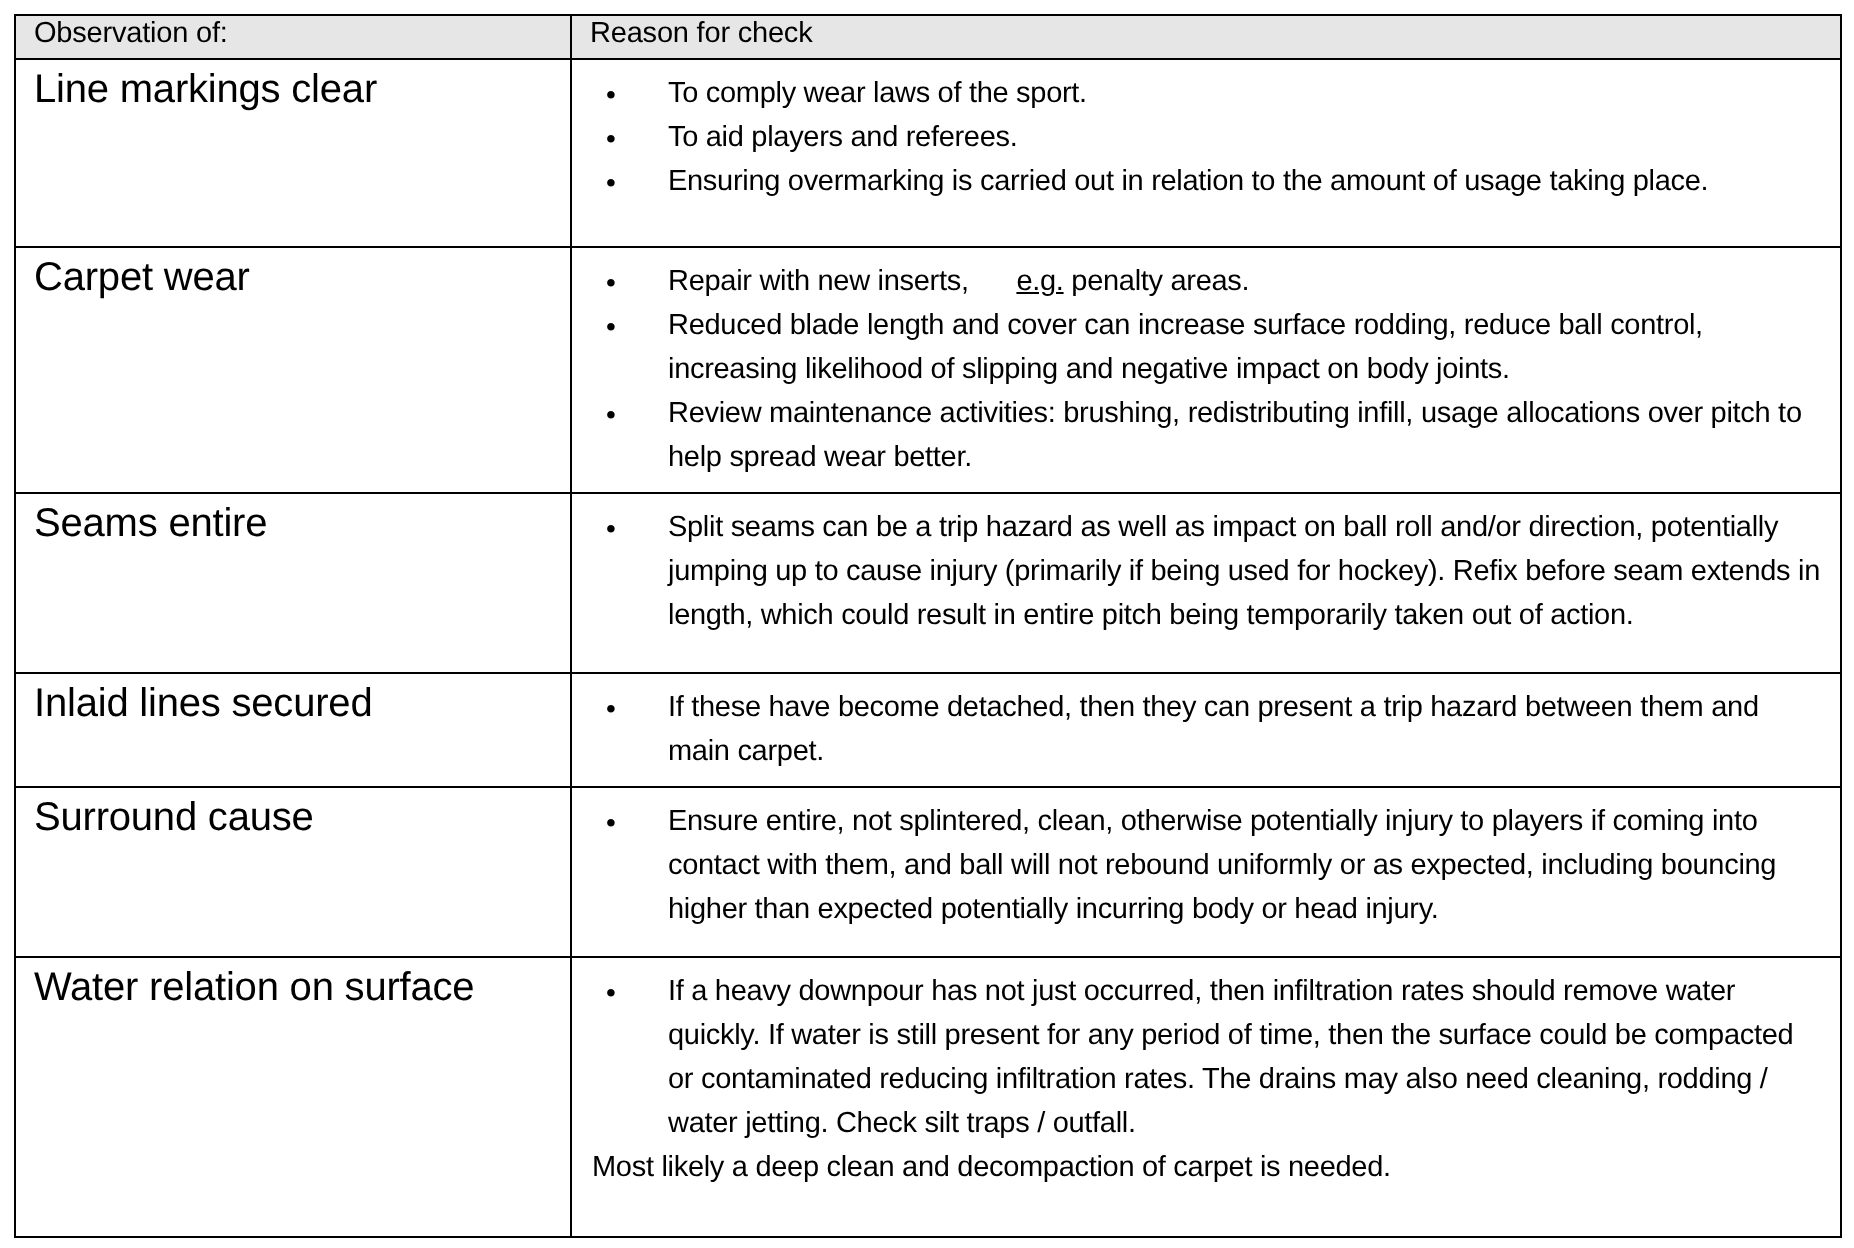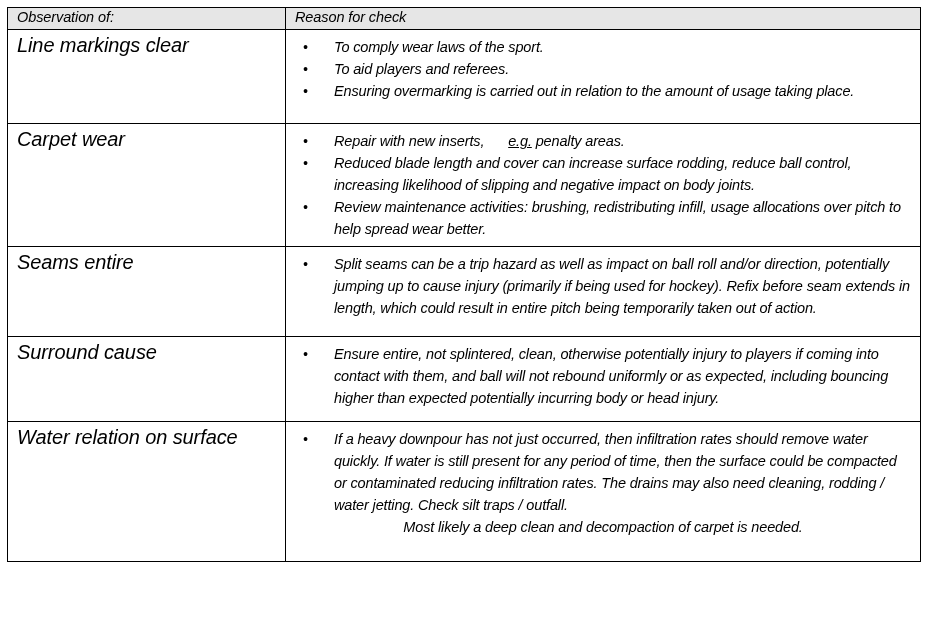--- a/index.html
+++ b/index.html
@@ -12,21 +12,20 @@
     height: 624px;
     font-family: "Liberation Sans", sans-serif;
     color: #000000;
     overflow: hidden;
   }
   .page {
     position: relative;
     width: 927px;
     height: 624px;
     box-sizing: border-box;
-    font-style: italic;
   }
   table.check-table {
     position: absolute;
     left: 7px;
     top: 7px;
     width: 913px;
     border-collapse: collapse;
     table-layout: fixed;
   }
   table.check-table col.col-observation { width: 278px; }
@@ -84,21 +83,20 @@
     position: absolute;
     left: 17px;
     top: 0;
     font-size: 14px;
     line-height: 22px;
   }
   p.reason-note {
     margin: 0;
     padding-left: 10px;
     letter-spacing: -0.15px;
-    text-align: center;
   }
   .u-underline { text-decoration: underline; margin-left: 20px; }
 
   
   tr.row-h99 td { height: 93px; }
   tr.row-h115 td { height: 109px; }
   tr.row-h95 td { height: 89px; }
   tr.row-h45 td { height: 39px; }
   tr.row-h90 td { height: 84px; }
   tr.row-h145 td { height: 139px; }
@@ -181,20 +179,35 @@
             <ul class="reason-list">
               <li>
                 <span class="bullet-mark">•</span>
                 <span>Split seams can be a trip hazard as well as impact on ball roll and/or direction, potentially jumping up to cause injury (primarily if being used for hockey). Refix before seam extends in length, which could result in entire pitch being temporarily taken out of action.</span>
               </li>
             </ul>
           </div>
         </td>
       </tr>
 
+      <tr class="row-h45">
+        <td class="observation-cell">
+          <div class="obs-inner">Inlaid lines secured</div>
+        </td>
+        <td class="reason-cell">
+          <div class="reason-inner">
+            <ul class="reason-list">
+              <li>
+                <span class="bullet-mark">•</span>
+                <span>If these have become detached, then they can present a trip hazard between them and main carpet.</span>
+              </li>
+            </ul>
+          </div>
+        </td>
+      </tr>
 
       <tr class="row-h90">
         <td class="observation-cell">
           <div class="obs-inner">Surround cause</div>
         </td>
         <td class="reason-cell">
           <div class="reason-inner">
             <ul class="reason-list">
               <li>
                 <span class="bullet-mark">•</span>

